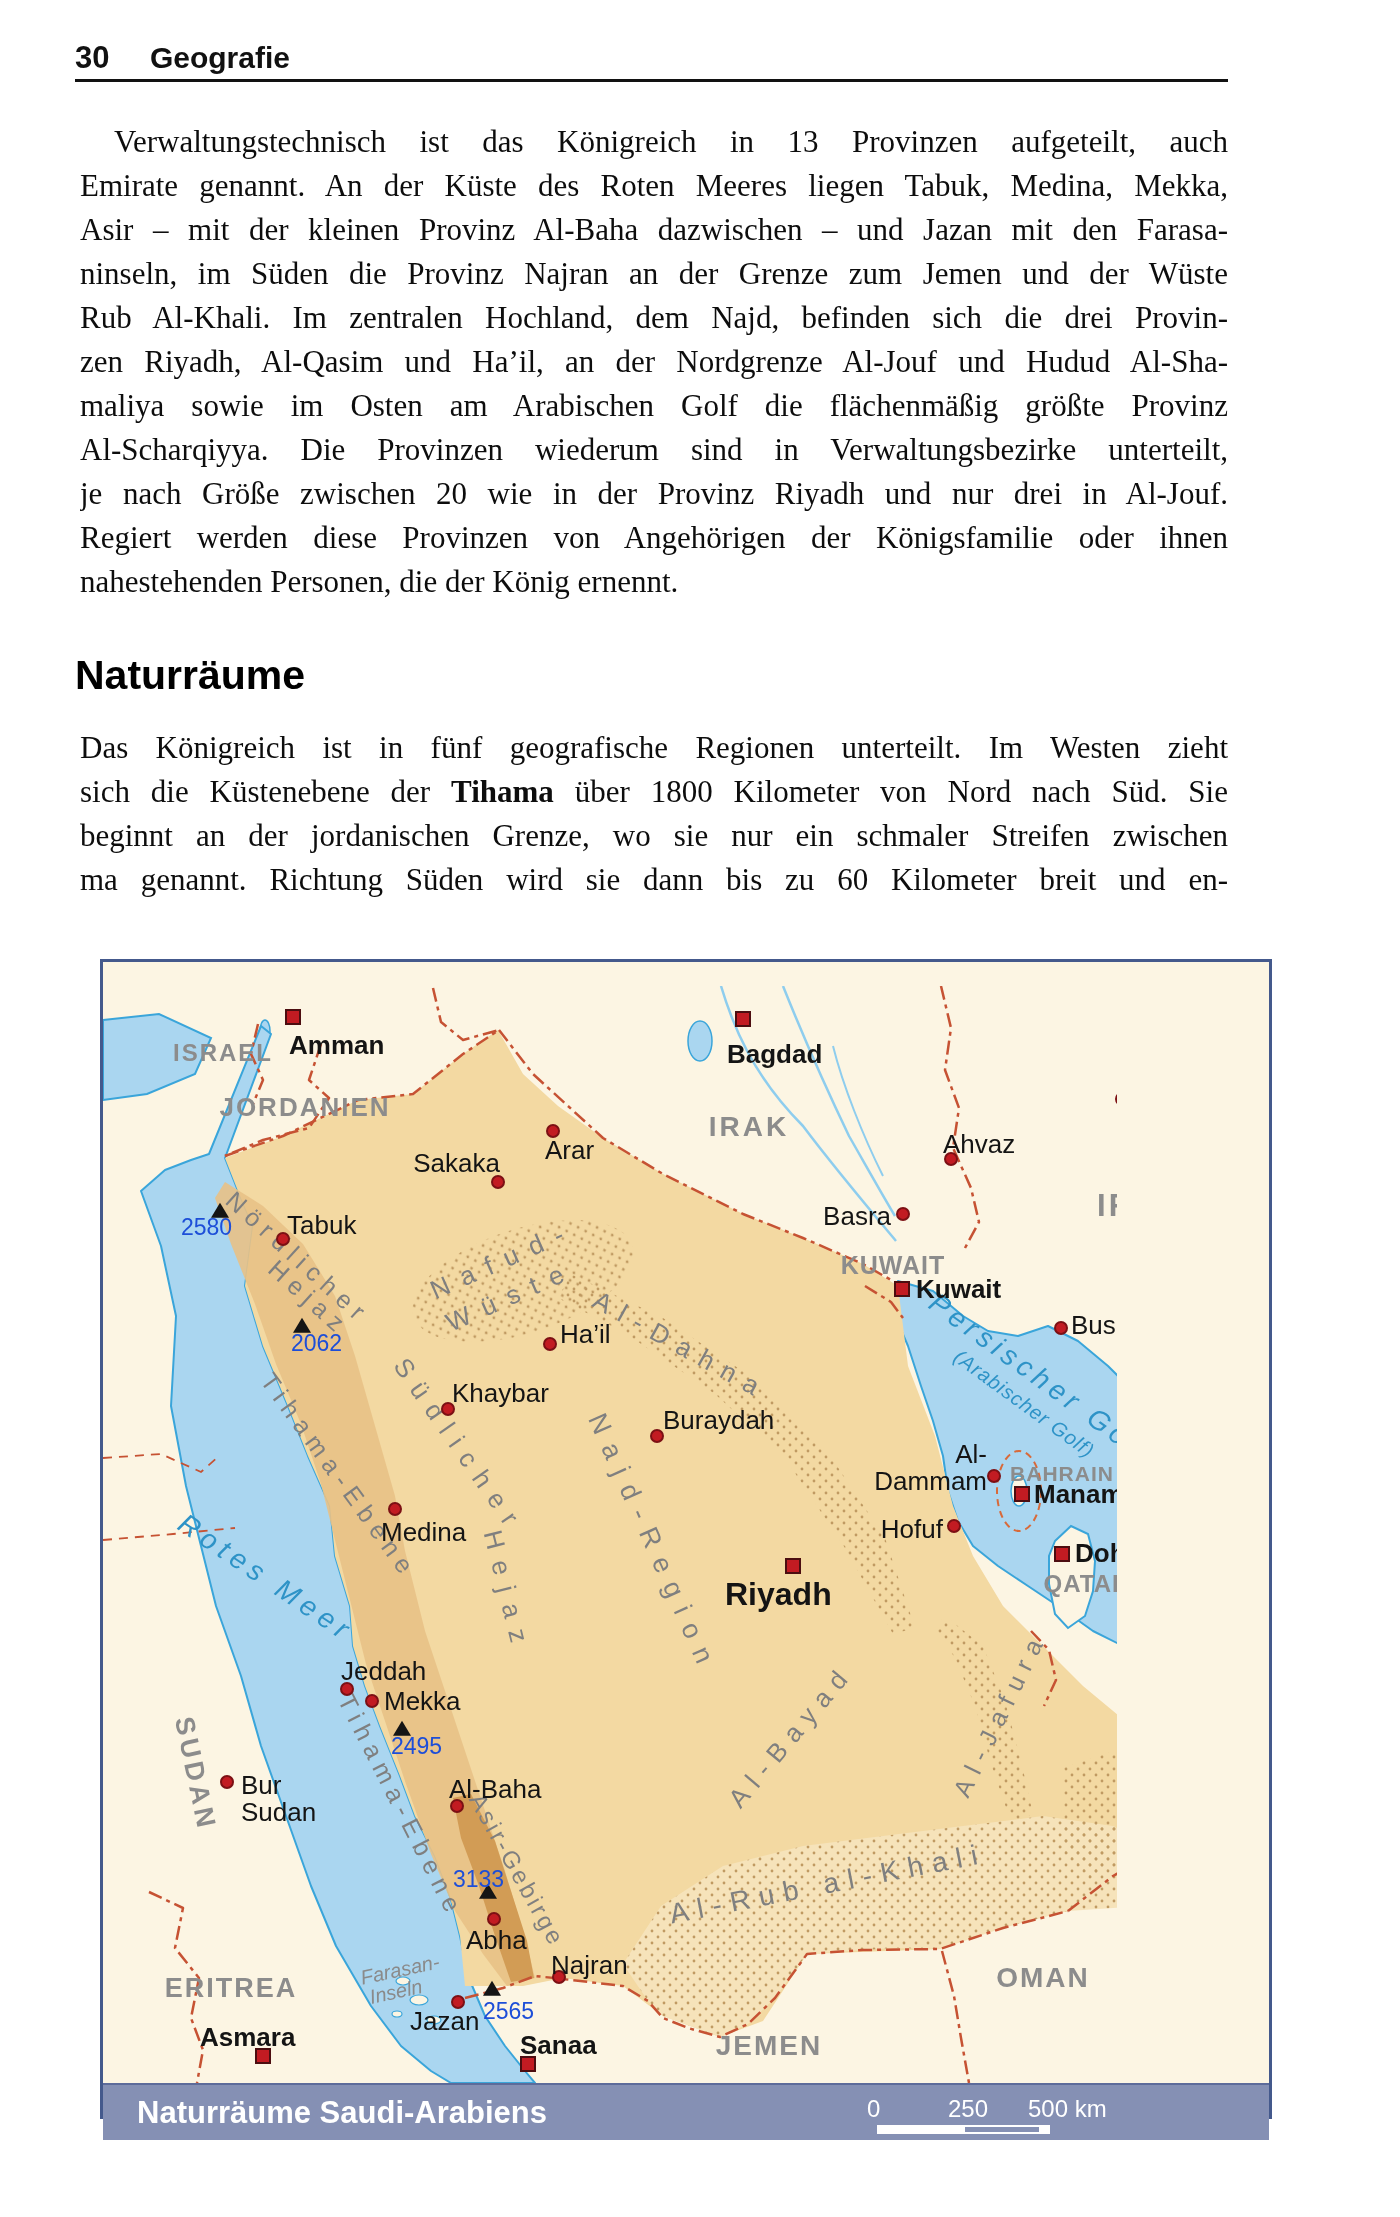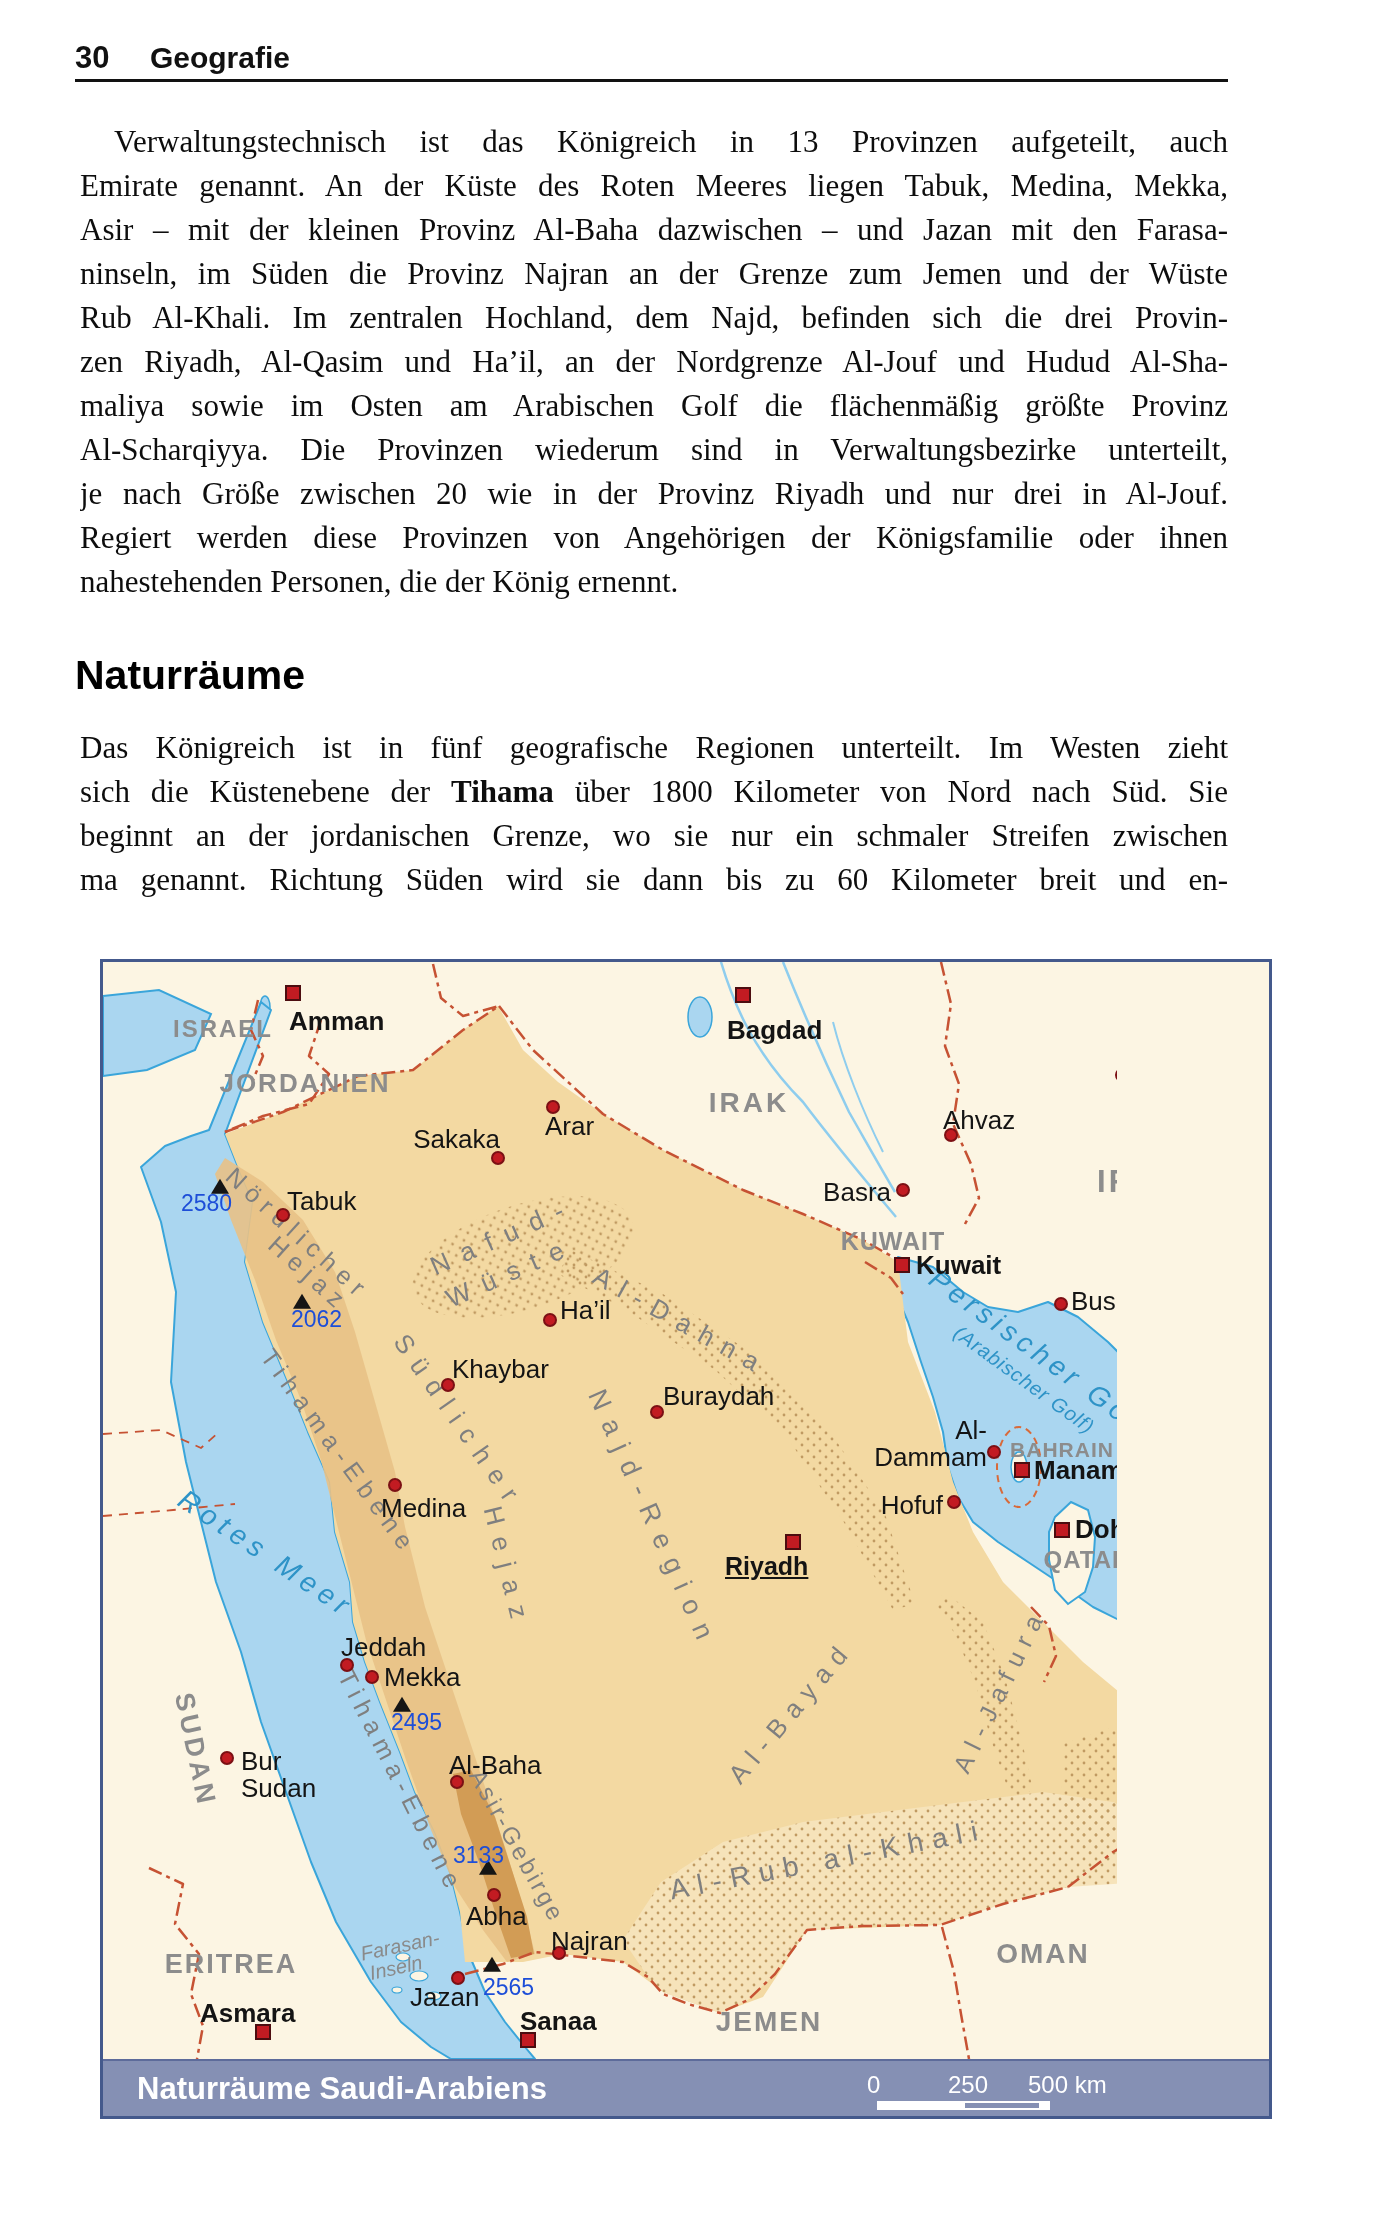--- a/index.html
+++ b/index.html
@@ -18,21 +18,21 @@
   #para-0{top:120px;}
   #para-1{top:726px;}
   .line{height:44px;line-height:44px;overflow:hidden;text-align:justify;}
   .line.j::after{content:"";display:inline-block;width:100%;vertical-align:top;}
   #section-heading{position:absolute;left:75px;top:652px;font-family:"Liberation Sans",sans-serif;
                    font-size:41px;font-weight:700;color:#000;}
 
   
   #map-frame{position:absolute;left:100px;top:959px;width:1166px;height:1154px;
              border:3px solid #44598c;background:#fcf5e3;}
-  #map-content{position:relative;width:1014px;height:1097px;overflow:hidden;}
+  #map-content{position:relative;width:1014px;height:1097px;overflow:hidden;margin-top:24px;}
   #map-svg{position:absolute;left:0;top:0;}
   #labels{position:absolute;left:0;top:0;width:1166px;height:1097px;
           font-family:"Liberation Sans",sans-serif;}
 
   
   .dot{position:absolute;width:14px;height:14px;border-radius:50%;
        background:#c21b22;border:2px solid #7c1014;box-sizing:border-box;
        transform:translate(-50%,-50%);}
   .sq{position:absolute;width:16px;height:16px;background:#c21b22;border:2px solid #4c0d10;
       box-sizing:border-box;transform:translate(-50%,-50%);}
@@ -246,21 +246,21 @@
         <div class="city-label cap" style="left: 624px; top: 55px;">Bagdad</div>
         <div class="sq" style="left: 799px; top: 303px;"></div>
         <div class="city-label cap" style="left: 813px; top: 290px;">Kuwait</div>
         <div class="sq" style="left: 919px; top: 508px;"></div>
         <div class="city-label cap" style="left: 931px; top: 495px; text-align: right;">Manama</div>
         <div class="sq" style="left: 959px; top: 568px;"></div>
         <div class="city-label cap" style="left: 972px; top: 554px;">Doha</div>
         <div class="sq" style="left: 1126px; top: 641px;"></div>
         <div class="city-label cap anc-r" style="left: 1136px; top: 580px;">Abu<br>Dhabi</div>
         <div class="sq" style="left: 690px; top: 580px;"></div>
-        <div class="city-label cap" style="left: 622px; top: 592px; font-size: 25px; text-decoration: underline;">Riyadh</div>
+        <div class="city-label cap" style="left: 622px; top: 592px; font-size: 32px;">Riyadh</div>
         <div class="sq" style="left: 425px; top: 1078px;"></div>
         <div class="city-label cap" style="left: 417px; top: 1046px;">Sanaa</div>
         <div class="sq" style="left: 160px; top: 1070px;"></div>
         <div class="city-label cap" style="left: 97px; top: 1038px;">Asmara</div>
         <div class="tri" style="left: 117px; top: 225px;"></div>
         <div class="peak-label" style="left: 78px; top: 228px;">2580</div>
         <div class="tri" style="left: 199px; top: 340px;"></div>
         <div class="peak-label" style="left: 188px; top: 344px;">2062</div>
         <div class="tri" style="left: 299px; top: 743px;"></div>
         <div class="peak-label" style="left: 288px; top: 747px;">2495</div>

